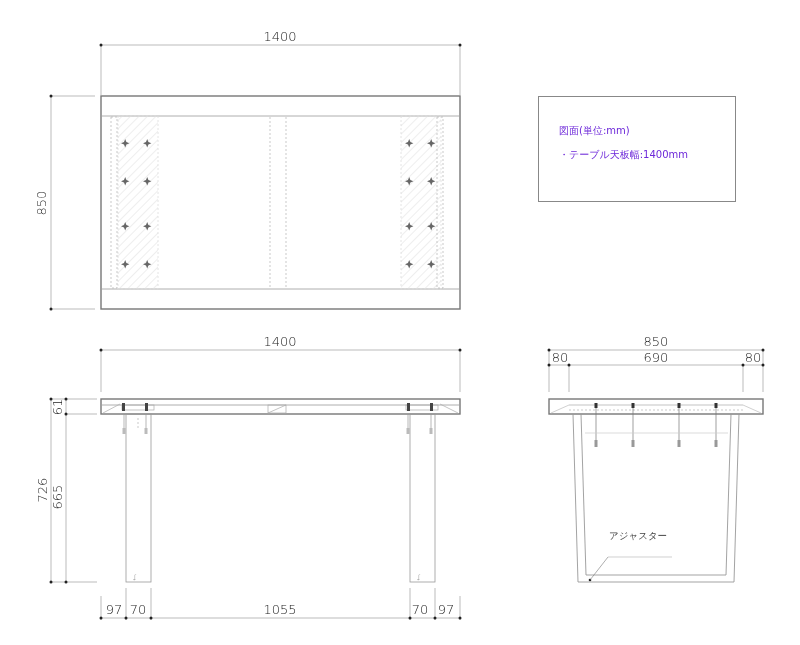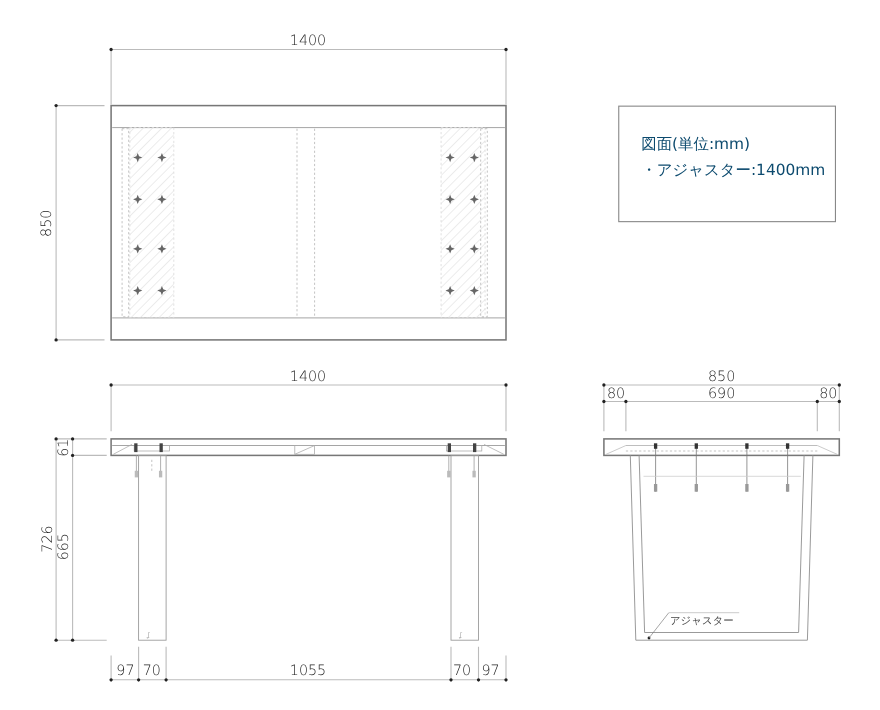--- a/index.html
+++ b/index.html
@@ -6,26 +6,26 @@
   body { width: 800px; height: 645px; overflow: hidden; position: relative;
          font-family: "DejaVu Sans", "Liberation Sans", sans-serif; }
   svg { position: absolute; left: 0; top: 0; }
   .dimtxt { font-family: "DejaVu Sans", sans-serif; font-size: 13px; fill: #222; font-weight: 300; }
   .dim { stroke: #bbb; stroke-width: 1; fill: none; }
   .out { stroke: #777; stroke-width: 1.4; fill: none; }
   .thin { stroke: #999; stroke-width: 0.8; fill: none; }
   .dash { stroke: #bbb; stroke-width: 0.8; fill: none; stroke-dasharray: 2 2; }
   .dot { fill: #222; }
   .note {
-    position: absolute; left: 562px; top: 96px; width: 198px; height: 106px;
+    position: absolute; left: 538px; top: 96px; width: 198px; height: 106px;
     border: 1px solid #888; box-sizing: border-box; padding: 22px 0 0 20px;
-    font-size: 14px; color: #0c4a6e; line-height: 24px;
+    font-size: 10px; color: #6d28d9; line-height: 24px;
   }
   .note div { white-space: nowrap; }
-  .lbl-adj { position: absolute; left: 609px; top: 558px; font-size: 9.5px; color: #444; }
+  .lbl-adj { position: absolute; left: 609px; top: 530px; font-size: 9.5px; color: #444; }
 </style>
 </head>
 <body>
 
 <svg width="800" height="645" viewBox="0 0 800 645">
   <defs>
     <pattern id="hatch" width="6" height="6" patternUnits="userSpaceOnUse" patternTransform="rotate(45)">
       <line x1="0" y1="0" x2="0" y2="6" stroke="#ddd" stroke-width="1"></line>
     </pattern>
   </defs>
@@ -215,16 +215,16 @@
       <line x1="578" y1="582" x2="734" y2="582"></line>
     </g>
     <circle cx="590" cy="580" r="1.3" fill="#222"></circle>
     <line x1="590" y1="580" x2="608" y2="557" stroke="#777" stroke-width="0.6"></line>
     <line x1="608" y1="557" x2="672" y2="557" stroke="#bbb" stroke-width="0.7"></line>
   </g>
 </svg>
 
 <div class="note">
   <div>図面(単位:mm)</div>
-  <div>・アジャスター:1400mm</div>
+  <div>・テーブル天板幅:1400mm</div>
 </div>
 
 <div class="lbl-adj">アジャスター</div>
 
 </body></html>

